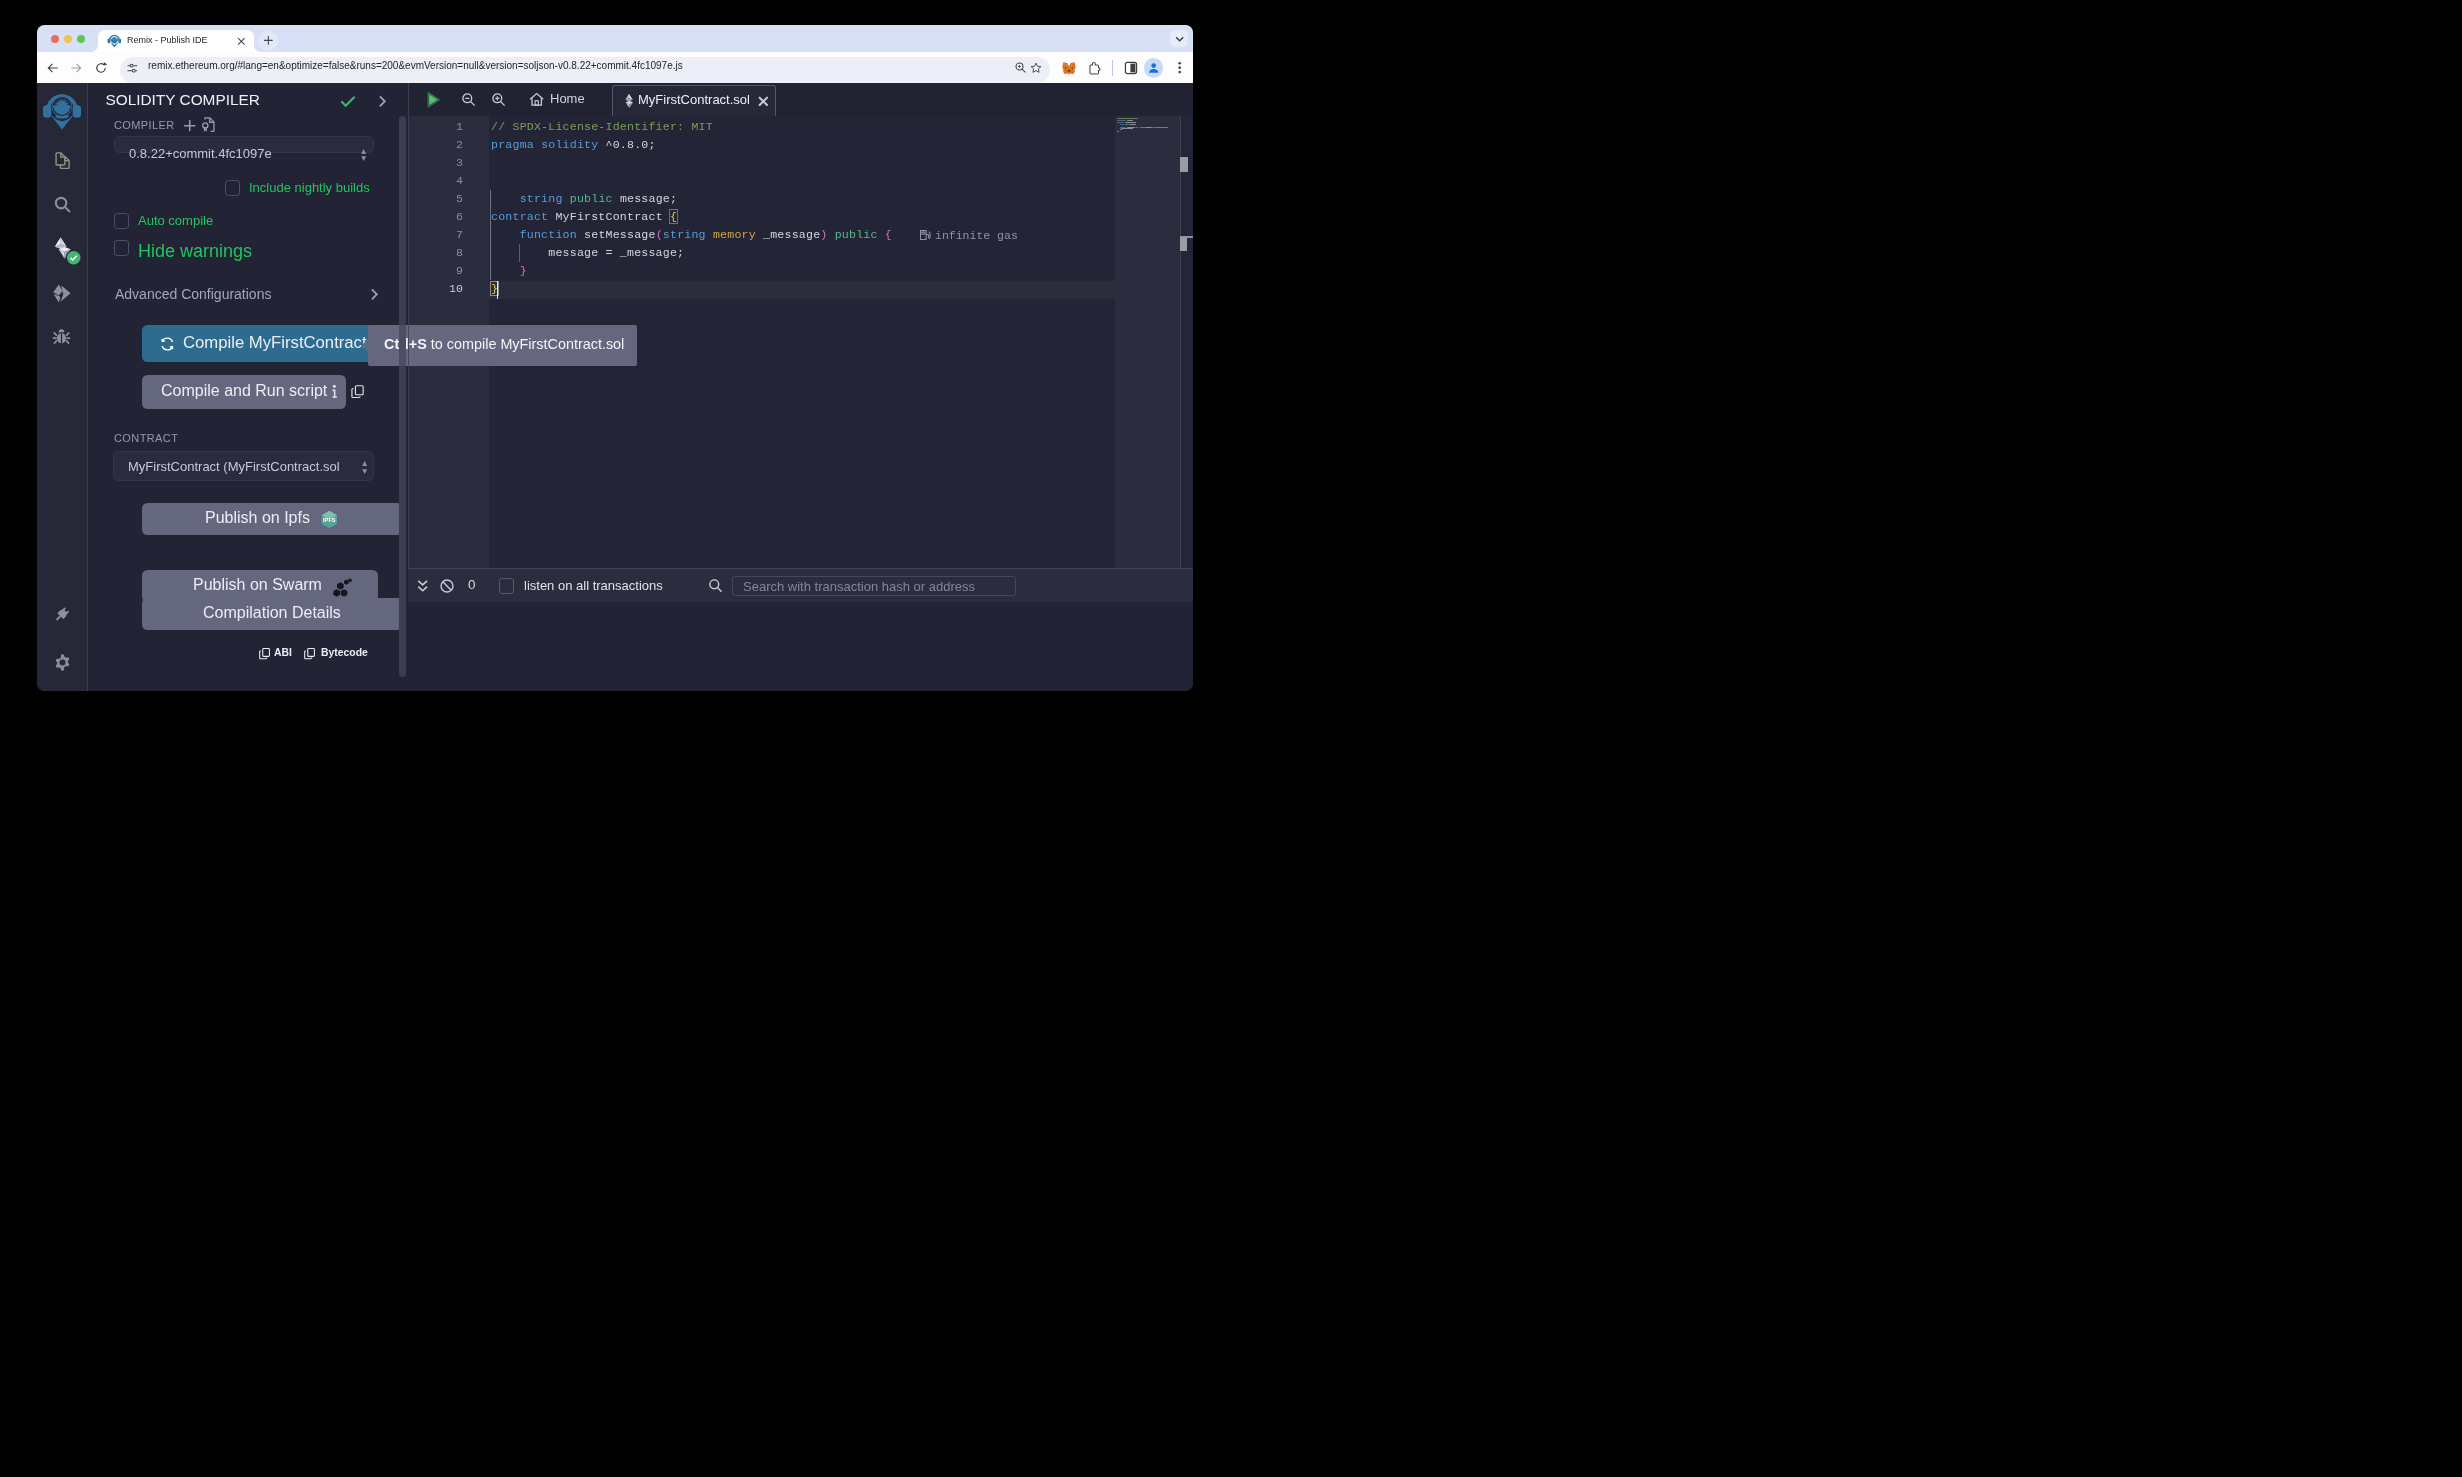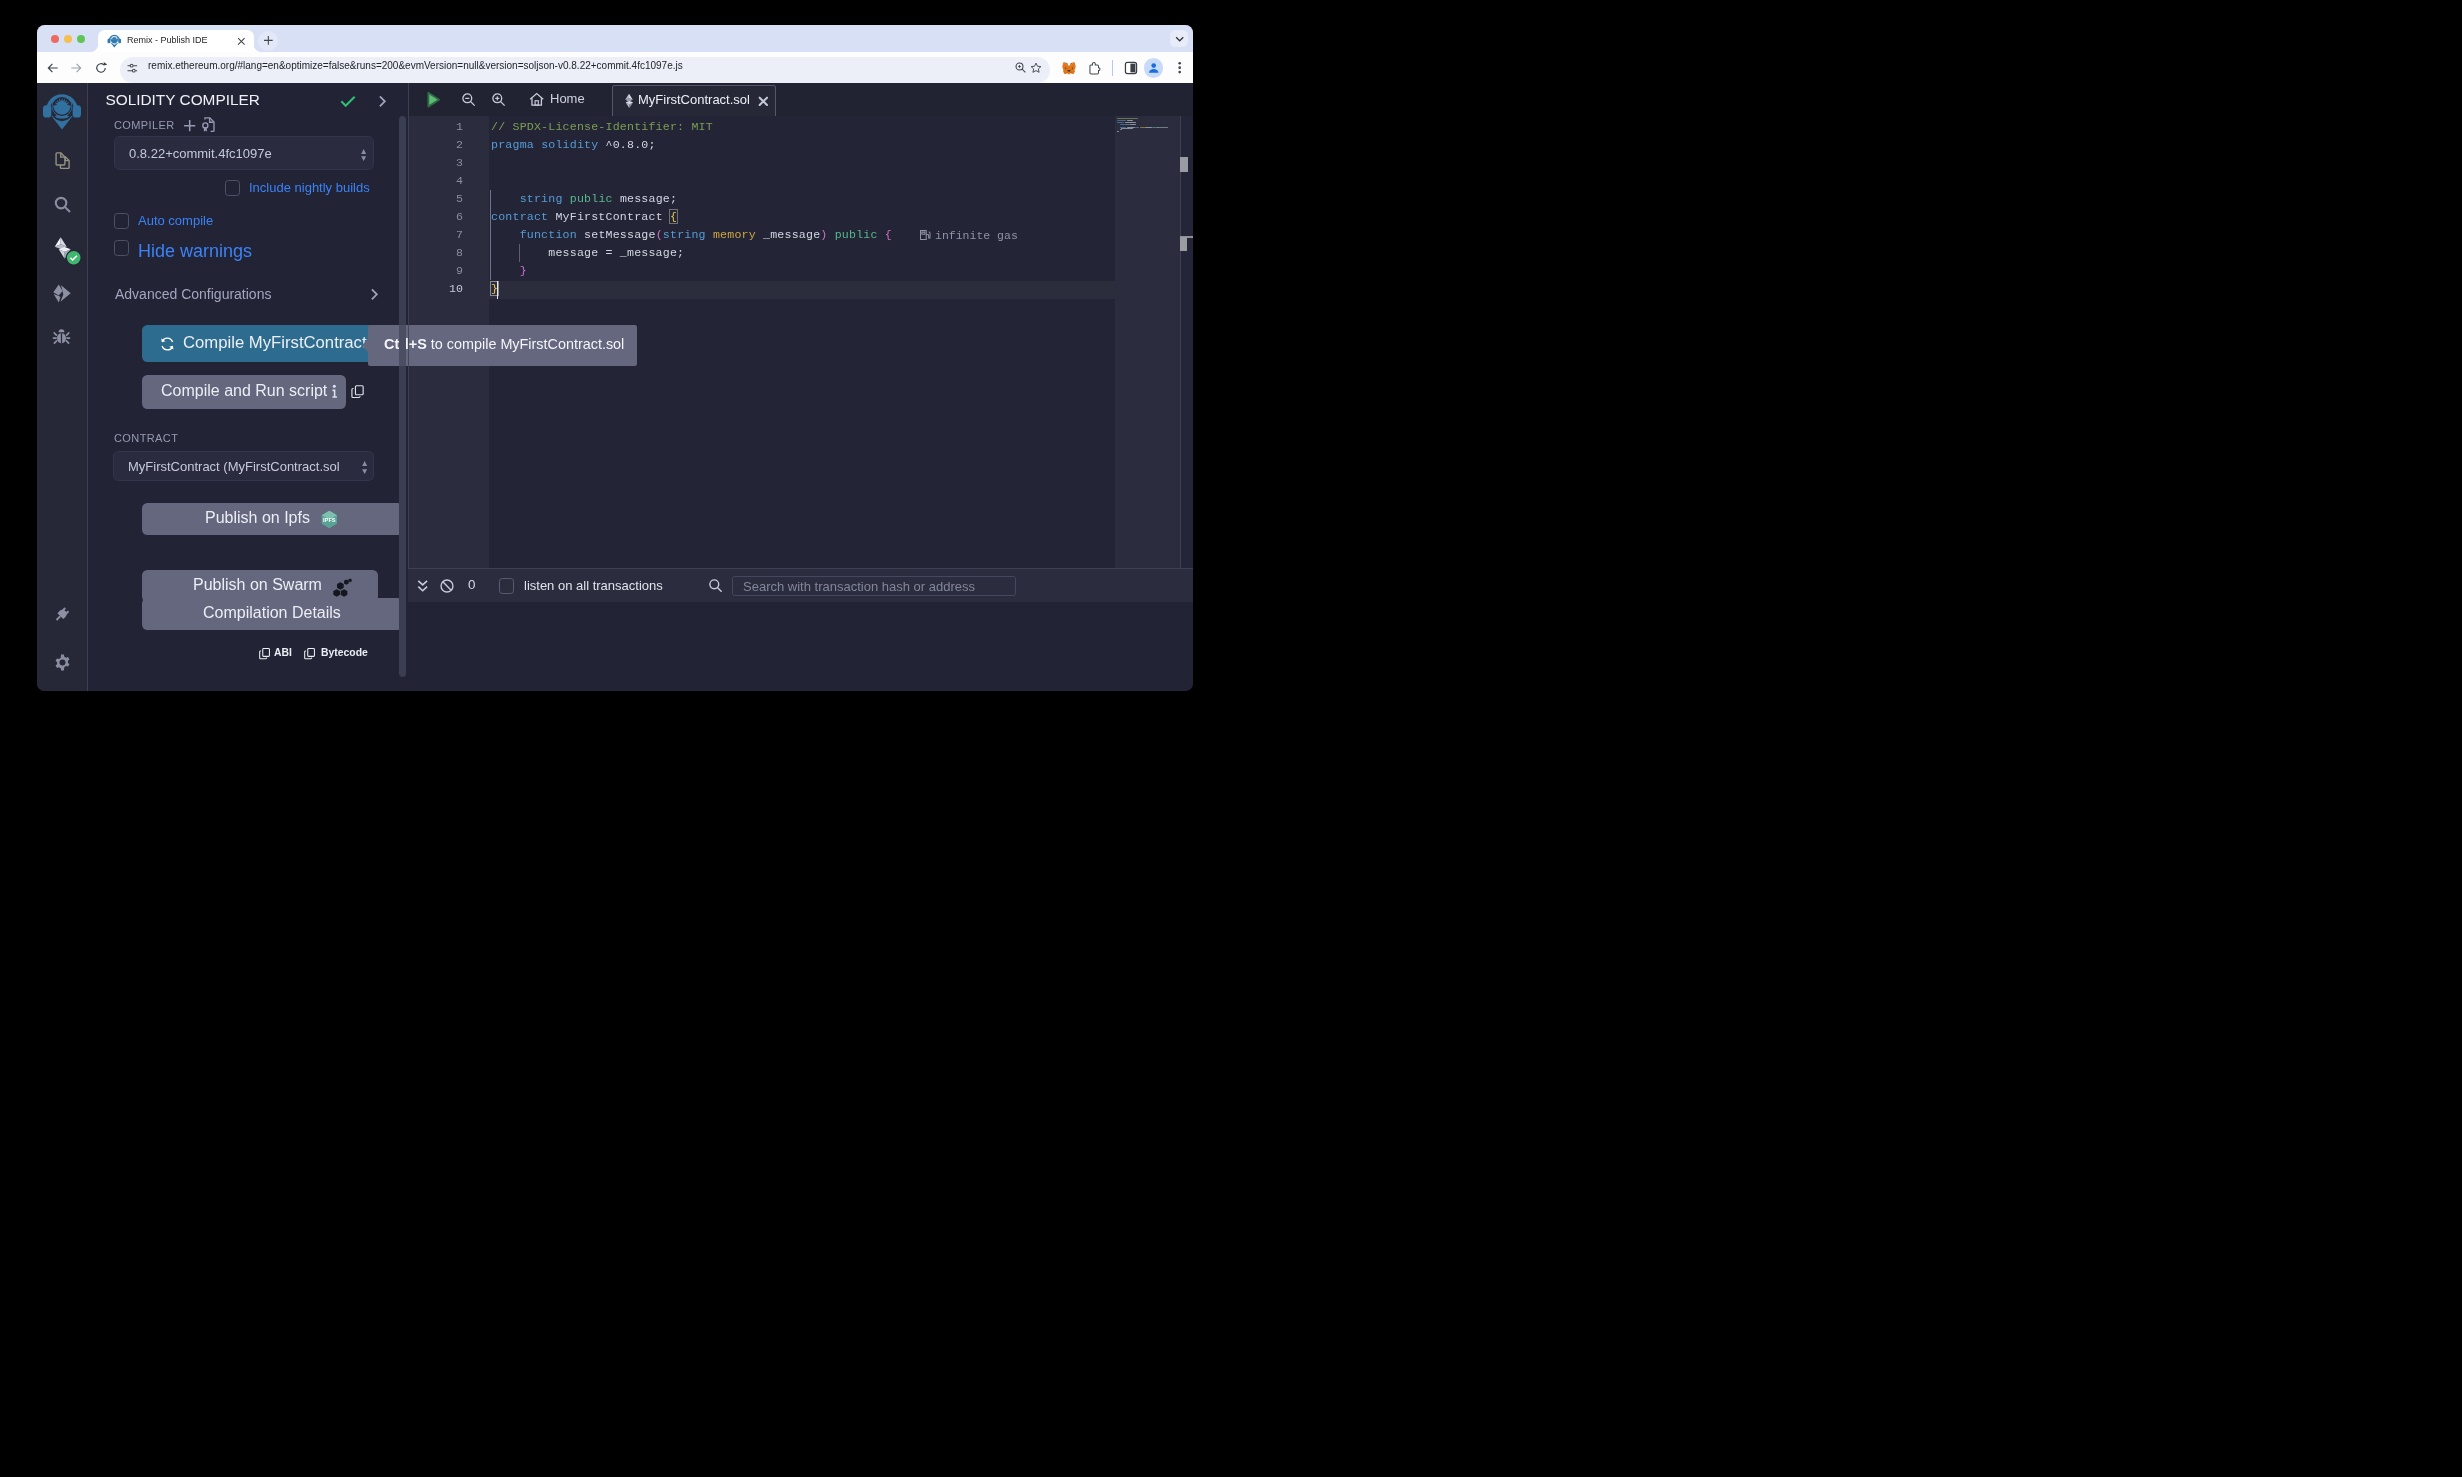--- a/index.html
+++ b/index.html
@@ -18,21 +18,21 @@
   #toolbar { position:absolute; left:0; top:27px; width:1156px; height:31px; background:#fdfdfe; }
   #pill { position:absolute; left:83px; top:4.3px; width:930px; height:26px; border-radius:13.4px;
     background:#eceef8; }
   .urltxt { position:absolute; left:111px; top:7.4px; font-size:10px; color:#23252a; letter-spacing:0px; }
   #app { position:absolute; left:0; top:58px; width:1156px; height:608px; background:#222334; }
   #rail { position:absolute; left:0; top:0; width:51px; height:608px; background:#262838;
     border-right:0.7px solid #3c3e52; }
   #panel { position:absolute; left:51px; top:0; width:320px; height:608px; background:#222334; }
   #editor { position:absolute; left:371px; top:0; width:785px; height:485px; background:#212232;
     border-left:0.7px solid #3c3e52; }
-  .ptxt { color:#3b82f6; }
+  .ptxt { color:#22c55e; }
   .chk { position:absolute; width:15.4px; height:15.4px; border:0.7px solid #4e5166; border-radius:3.3px; }
   .pbtn { position:absolute; background:#64677d; border-radius:5.4px; color:#eceef5; font-size:16px;margin-left:29px; }
   .psel { position:absolute; background:#2a2b3e; border:0.7px solid #33354a; border-radius:5.4px;
     color:#c5c9dc; font-size:13px; }
   .updn { position:absolute; width:9.4px; color:#8a8ea5; font-size:8.4px; line-height:7.4px; text-align:center; }
   #code { position:absolute; left:0; top:33px; width:785px; height:452px; background:#232435; }
   .ln { position:absolute; left:27px; width:27px; text-align:right; color:#8a8da0;
     font-family:"Liberation Mono", monospace; font-size:11.6px; line-height:18px; }
   .cl { position:absolute; left:82px; white-space:pre; font-family:"Liberation Mono", monospace;
     font-size:11.6px; line-height:18px; color:#d2d6e4; letter-spacing:0.2px;text-align:center; }
@@ -230,21 +230,21 @@
       <div class="abs" style="left:26px; top:36px; font-size:11px; letter-spacing:0.4px; color:#9599b2;">COMPILER</div>
       <svg class="abs" style="left:94px;top:35px" width="15.4" height="15.4" viewBox="0 0 22 22">
         <path d="M11 3 V19 M3 11 H19" stroke="#9599b2" stroke-width="2.2"></path>
       </svg>
       <svg class="abs" style="left:112px;top:33px" width="16.7" height="18" viewBox="0 0 22 24">
         <path d="M6.5 4.5 V2.5 H13 L18.5 8 V19.5 a1 1 0 0 1 -1 1 H14" fill="none" stroke="#9599b2" stroke-width="1.8"></path>
         <path d="M12.7 2.8 V8.3 H18" fill="none" stroke="#9599b2" stroke-width="1.8"></path>
         <circle cx="7" cy="12.5" r="3.4" fill="none" stroke="#9599b2" stroke-width="1.8"></circle>
         <path d="M5 15 v6 l2-1.6 2 1.6 v-6z" fill="#9599b2"></path>
       </svg>
-      <div class="psel" style="left:26px; top:53px; width:260px; height:34px;">
+      <div class="psel" style="left:26px; top:53px; width:260px; height:17px;">
         <div class="abs" style="left:14px; top:8.7px;">0.8.22+commit.4fc1097e</div>
         <div class="updn" style="left:244px; top:10.7px;">▲<br>▼</div>
       </div>
       <div class="chk" style="left:137px; top:97px;"></div>
       <div class="abs ptxt" style="left:161px; top:97px; font-size:13px;">Include nightly builds</div>
       <div class="chk" style="left:26px; top:130px;"></div>
       <div class="abs ptxt" style="left:50px; top:130px; font-size:13px;">Auto compile</div>
       <div class="chk" style="left:26px; top:157px;"></div>
       <div class="abs ptxt" style="left:50px; top:158px; font-size:18px;">Hide warnings</div>
       <div class="abs" style="left:27px; top:203px; font-size:14px; color:#a3a6bf;">Advanced Configurations</div>

